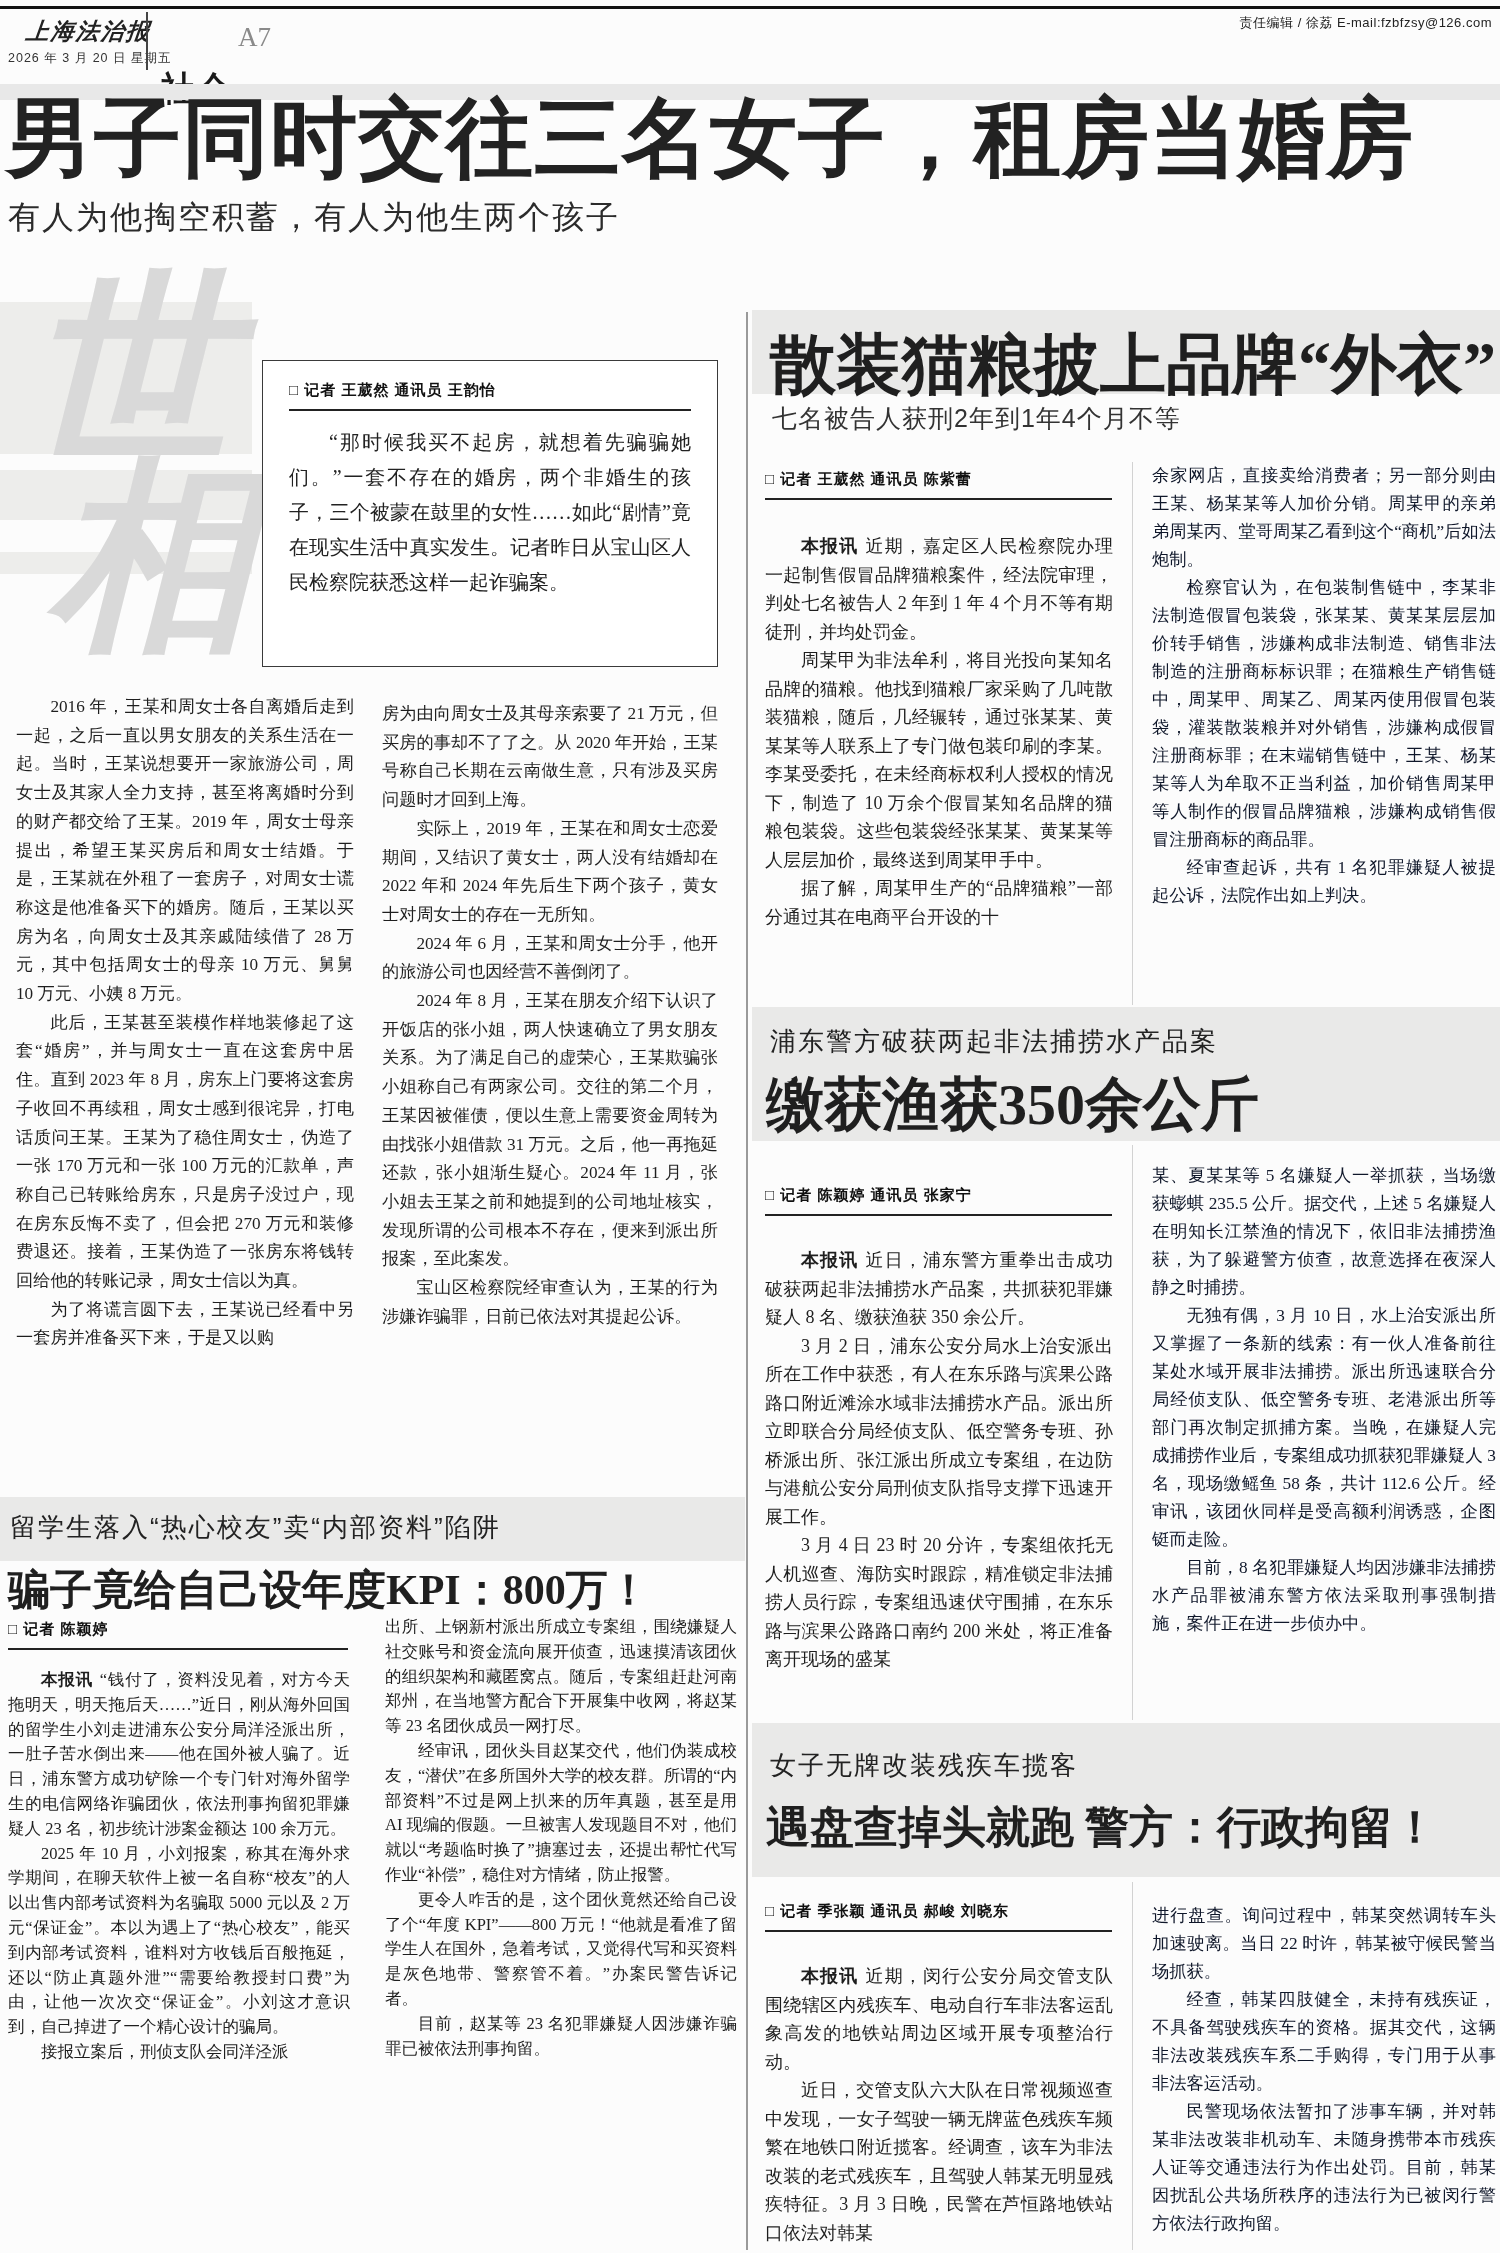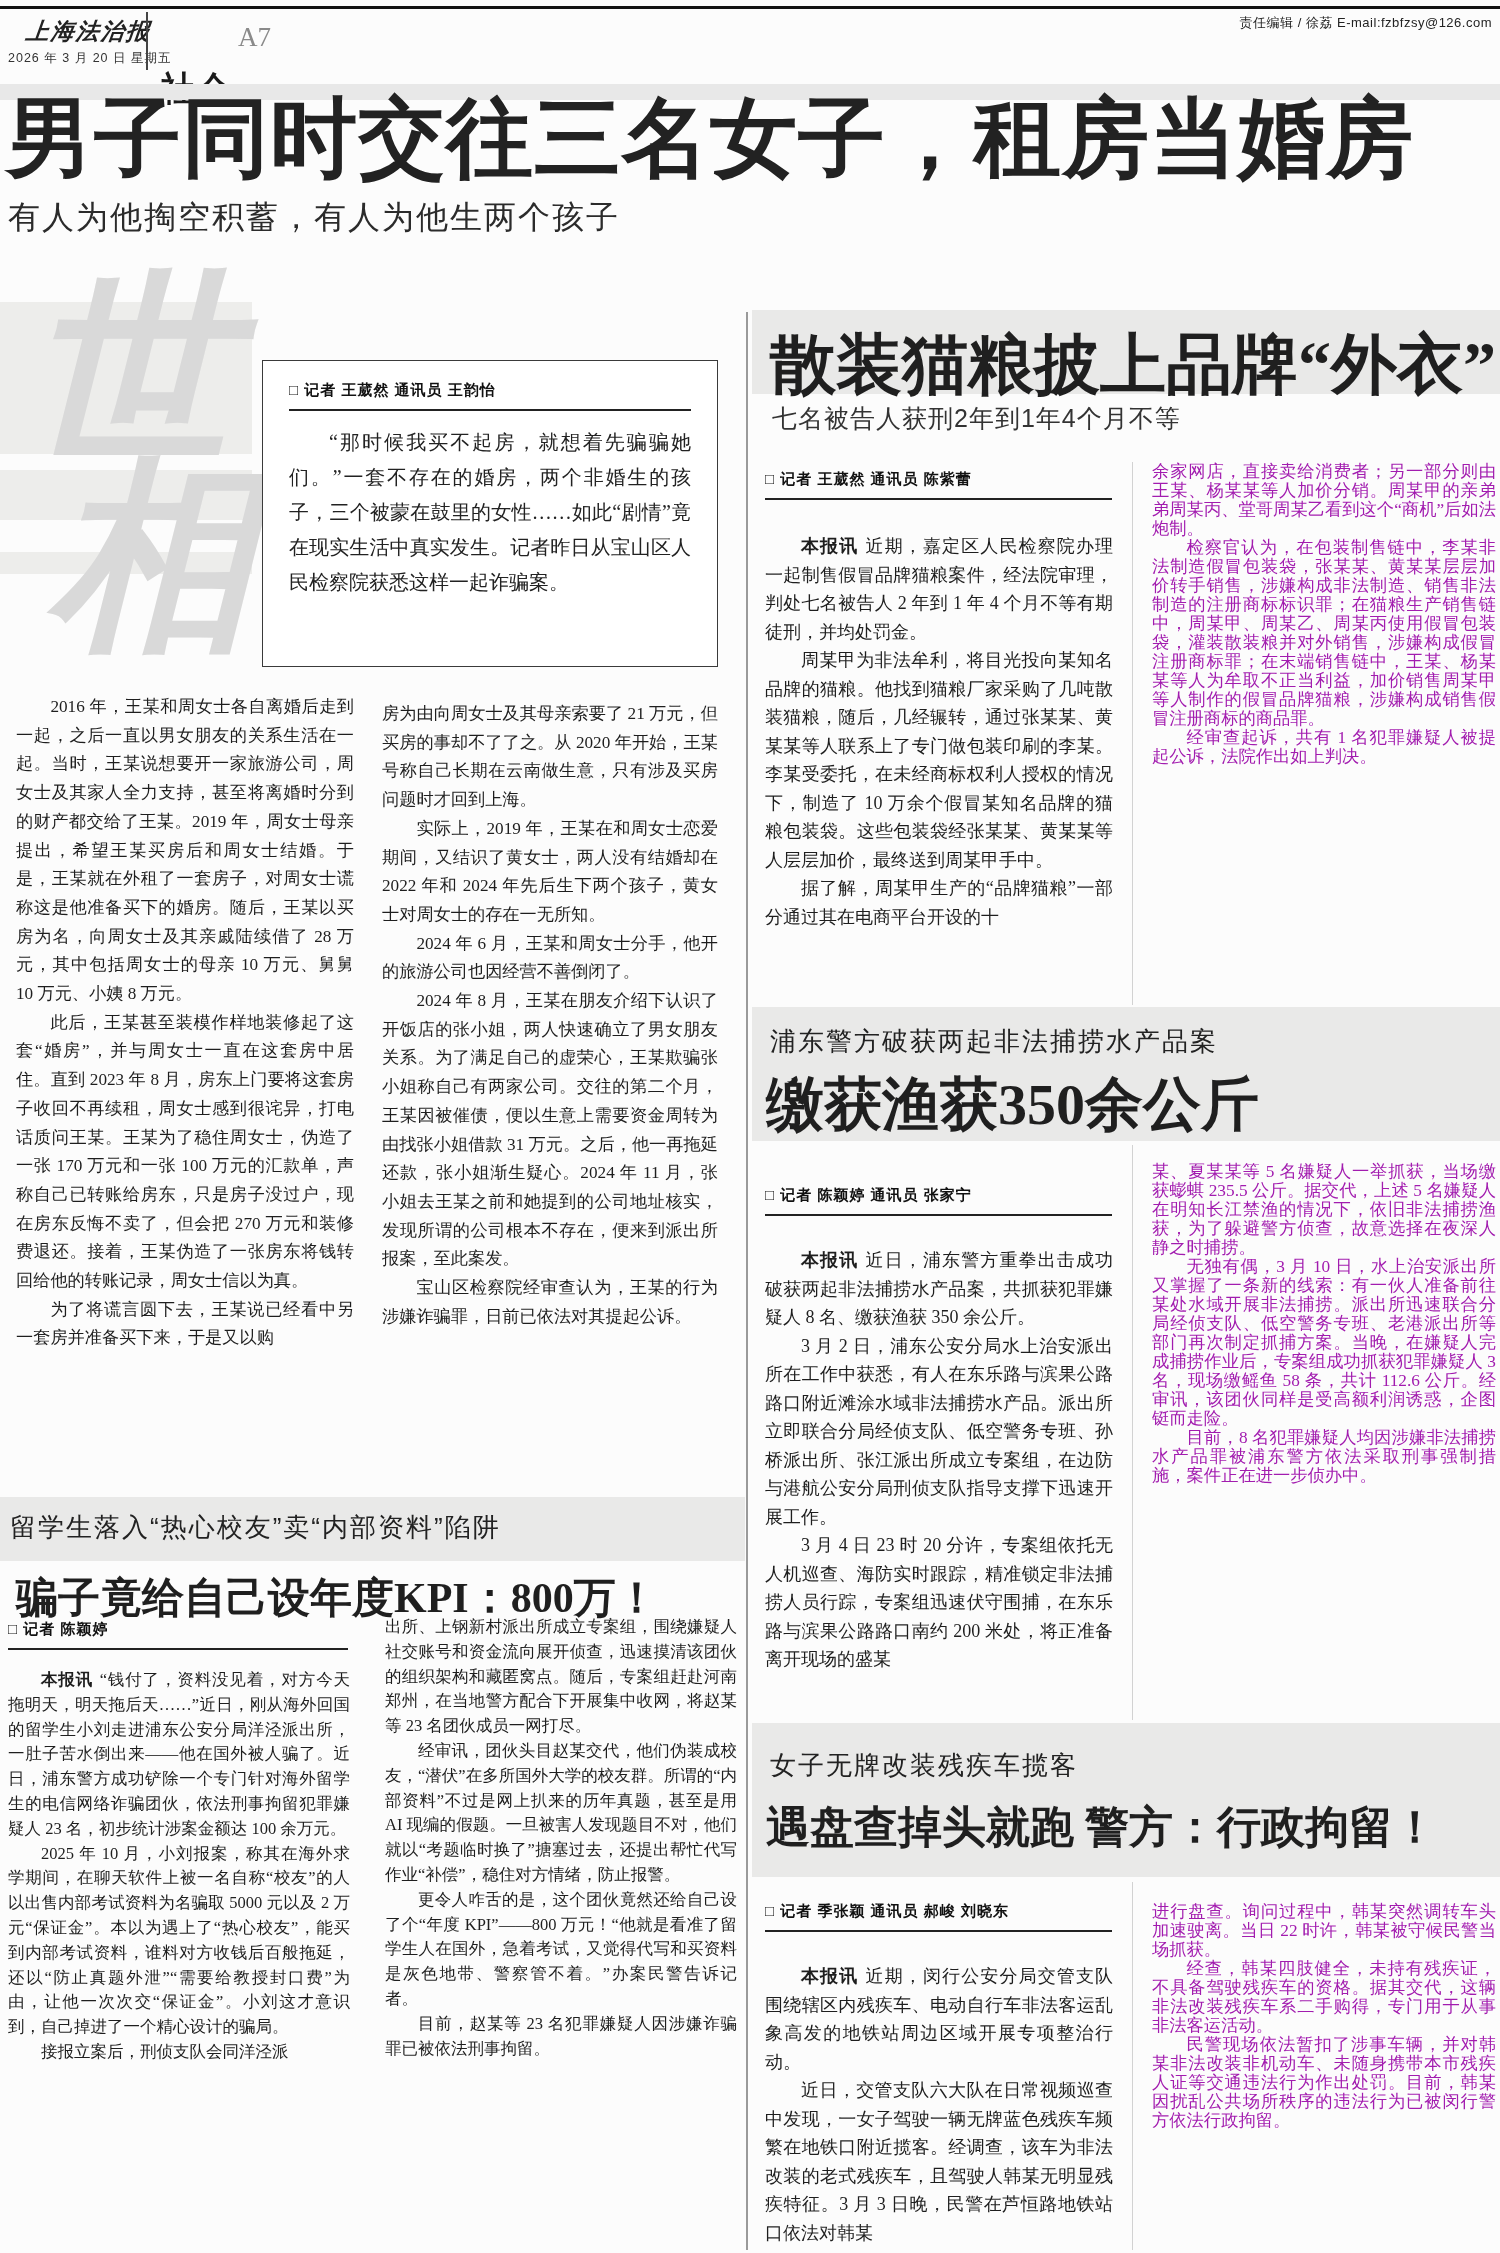--- a/index.html
+++ b/index.html
@@ -36,21 +36,21 @@
   .vrule{background:#9a9a9a;}
   .colrule{background:#d2d2d2;}
   
   .lead-box{left:262px;top:360px;width:456px;height:307px;border:1px solid #3a3a3a;
             padding:20px 26px;box-sizing:border-box;background:#fff;}
   .lead-box .byline-row{margin-bottom:14px;}
   .lead-text{font-size:20px;line-height:35px;text-align:justify;text-indent:2em;color:#222;}
   .s1col{font-size:17.2px;line-height:28.7px;color:#1e1e1e;}
   
   .widecol{font-size:18px;line-height:28.5px;color:#1e1e1e;}
-  .narrowcol{font-size:17.3px;line-height:19px;color:#a21caf;}
+  .narrowcol{font-size:17.3px;line-height:28px;color:#0f172a;}
   .s4col{font-size:16.5px;line-height:24.8px;color:#1e1e1e;}
 </style>
 </head>
 <body>
 
 <div class="abs top-rule"></div>
 <div class="abs masthead">上海法治报</div>
 <div class="abs date-line sans">2026 年 3 月 20 日  星期五</div>
 <div class="abs head-divider"></div>
 <div class="abs section-name sans">社会</div>
@@ -124,21 +124,21 @@
   <div class="abs body-col narrowcol" style="left:1152px;top:1162px;width:344px;">
     <p class="noindent">某、夏某某等 5 名嫌疑人一举抓获，当场缴获蟛蜞 235.5 公斤。据交代，上述 5 名嫌疑人在明知长江禁渔的情况下，依旧非法捕捞渔获，为了躲避警方侦查，故意选择在夜深人静之时捕捞。</p>
     <p>无独有偶，3 月 10 日，水上治安派出所又掌握了一条新的线索：有一伙人准备前往某处水域开展非法捕捞。派出所迅速联合分局经侦支队、低空警务专班、老港派出所等部门再次制定抓捕方案。当晚，在嫌疑人完成捕捞作业后，专案组成功抓获犯罪嫌疑人 3 名，现场缴鳐鱼 58 条，共计 112.6 公斤。经审讯，该团伙同样是受高额利润诱惑，企图铤而走险。</p>
     <p>目前，8 名犯罪嫌疑人均因涉嫌非法捕捞水产品罪被浦东警方依法采取刑事强制措施，案件正在进一步侦办中。</p>
   </div>
 </section>
 
 <section>
   <div class="abs band" style="left:0;top:1497px;width:745px;height:64px;"></div>
   <div class="abs kicker sans" style="left:10px;top:1510px;">留学生落入“热心校友”卖“内部资料”陷阱</div>
-  <h2 class="abs story-headline" style="left:8px;top:1562px;font-size:42px;margin:8px;">骗子竟给自己设年度KPI：800万！</h2>
+  <h2 class="abs story-headline" style="left:8px;top:1562px;font-size:42px;margin:0;">骗子竟给自己设年度KPI：800万！</h2>
   <div class="abs byline-row sans" style="left:8px;top:1620px;width:340px;">□  记者  陈颖婷</div>
   <div class="abs body-col s4col" style="left:8px;top:1668px;width:342px;">
     <p><strong class="intro">本报讯</strong><span>“钱付了，资料没见着，对方今天拖明天，明天拖后天……”近日，刚从海外回国的留学生小刘走进浦东公安分局洋泾派出所，一肚子苦水倒出来——他在国外被人骗了。近日，浦东警方成功铲除一个专门针对海外留学生的电信网络诈骗团伙，依法刑事拘留犯罪嫌疑人 23 名，初步统计涉案金额达 100 余万元。</span></p>
     <p>2025 年 10 月，小刘报案，称其在海外求学期间，在聊天软件上被一名自称“校友”的人以出售内部考试资料为名骗取 5000 元以及 2 万元“保证金”。本以为遇上了“热心校友”，能买到内部考试资料，谁料对方收钱后百般拖延，还以“防止真题外泄”“需要给教授封口费”为由，让他一次次交“保证金”。小刘这才意识到，自己掉进了一个精心设计的骗局。</p>
     <p>接报立案后，刑侦支队会同洋泾派</p>
   </div>
   <div class="abs body-col s4col" style="left:385px;top:1615px;width:352px;">
     <p class="noindent">出所、上钢新村派出所成立专案组，围绕嫌疑人社交账号和资金流向展开侦查，迅速摸清该团伙的组织架构和藏匿窝点。随后，专案组赶赴河南郑州，在当地警方配合下开展集中收网，将赵某等 23 名团伙成员一网打尽。</p>
     <p>经审讯，团伙头目赵某交代，他们伪装成校友，“潜伏”在多所国外大学的校友群。所谓的“内部资料”不过是网上扒来的历年真题，甚至是用 AI 现编的假题。一旦被害人发现题目不对，他们就以“考题临时换了”搪塞过去，还提出帮忙代写作业“补偿”，稳住对方情绪，防止报警。</p>
     <p>更令人咋舌的是，这个团伙竟然还给自己设了个“年度 KPI”——800 万元！“他就是看准了留学生人在国外，急着考试，又觉得代写和买资料是灰色地带、警察管不着。”办案民警告诉记者。</p>

